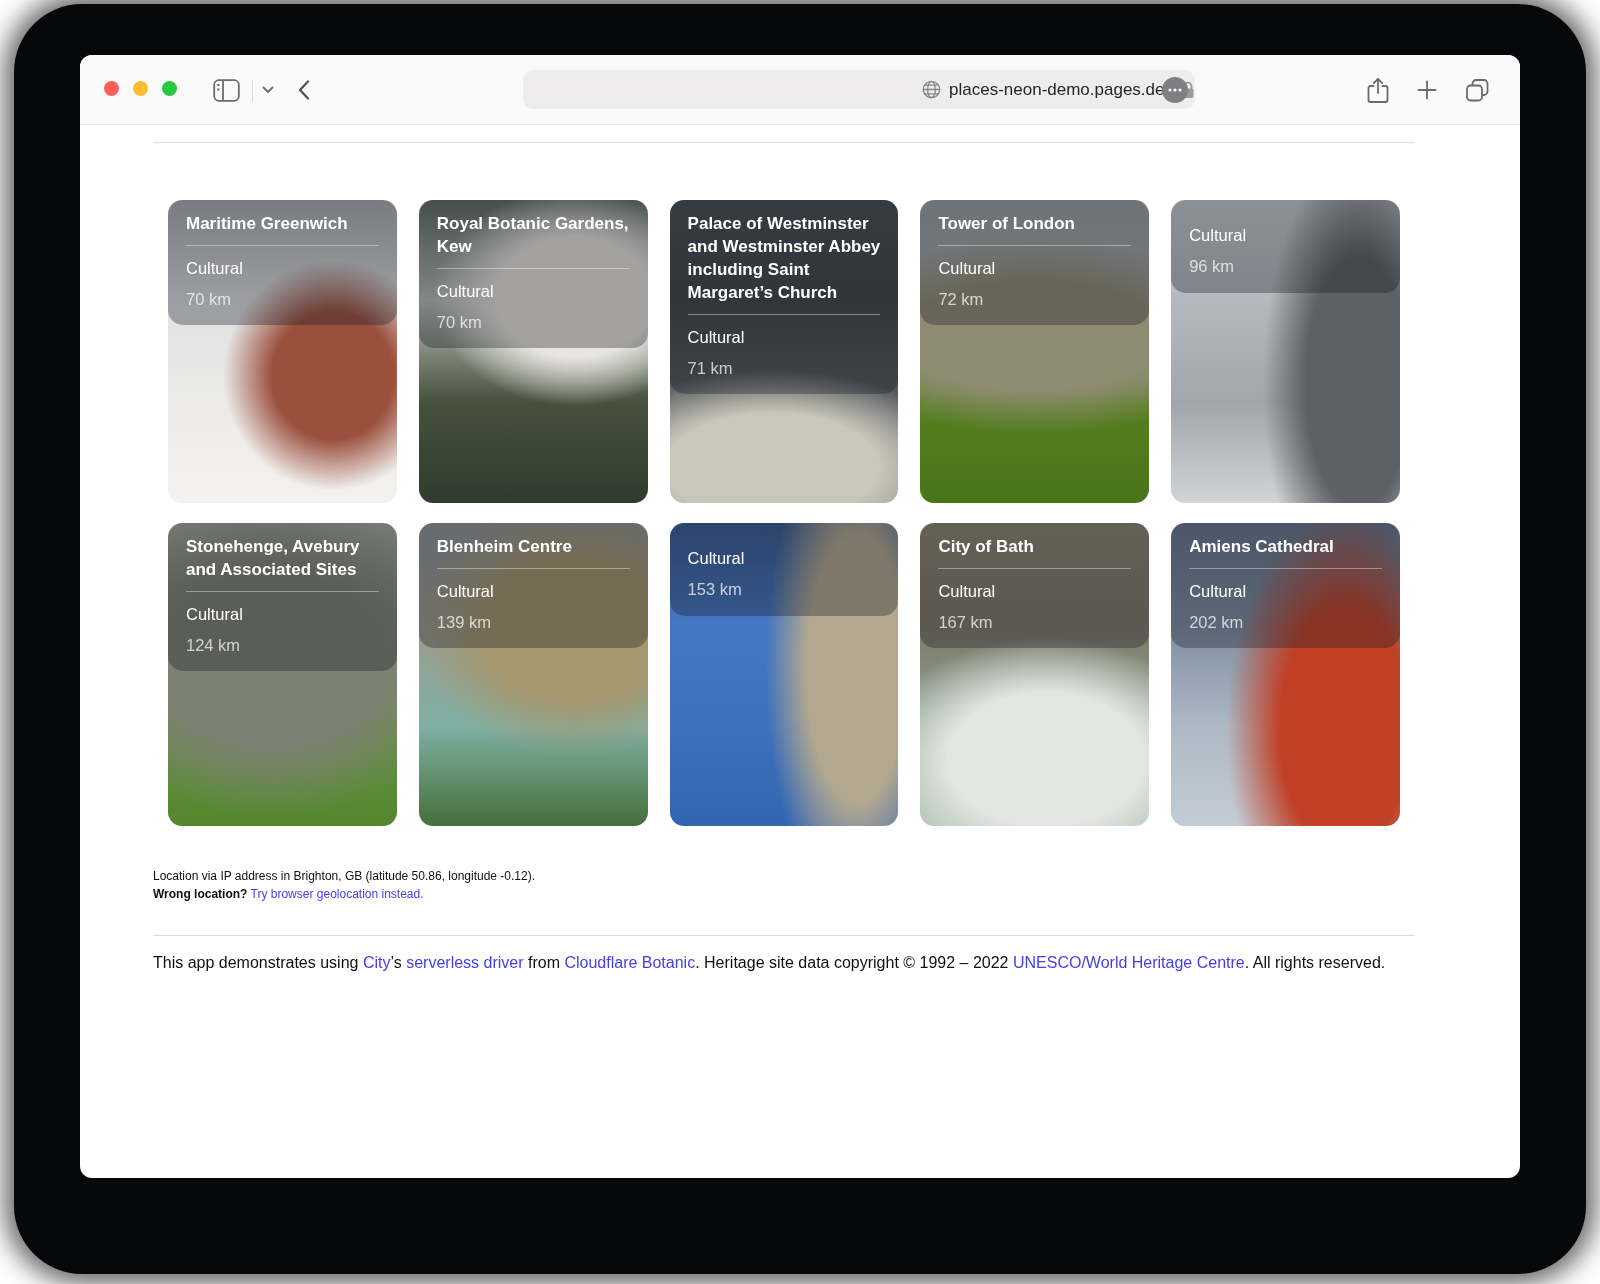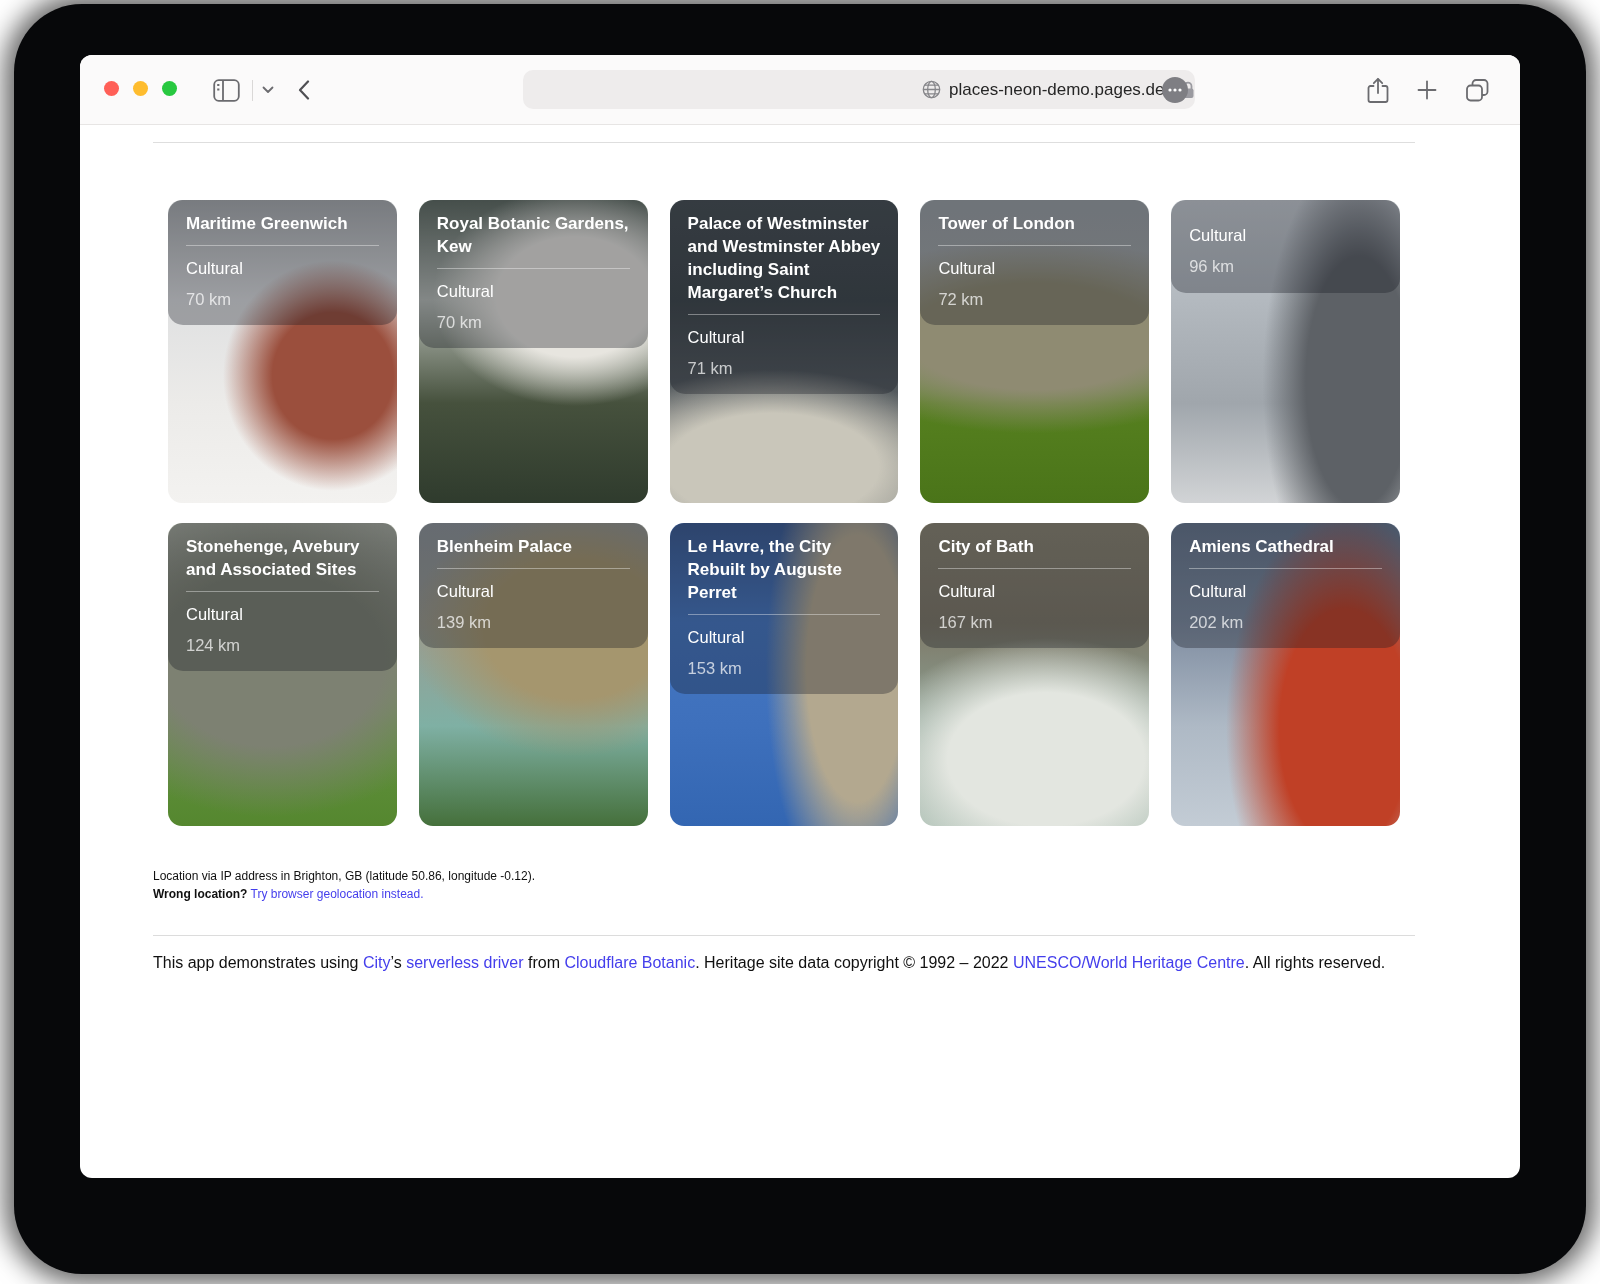--- a/index.html
+++ b/index.html
@@ -211,28 +211,27 @@
   </article>
         <article class="card" style="background: radial-gradient(90% 52% at 45% 45%, rgb(125, 129, 114) 0%, rgb(125, 129, 114) 55%, rgba(0, 0, 0, 0) 100%), linear-gradient(rgb(167, 171, 158) 0%, rgb(143, 147, 134) 33%, rgb(99, 146, 64) 67%, rgb(85, 135, 47) 100%);">
     <div class="card-overlay">
       <h2 class="card-title">Stonehenge, Avebury and Associated Sites</h2>
       <div class="card-category">Cultural</div>
       <div class="card-distance">124 km</div>
     </div>
   </article>
         <article class="card" style="background: radial-gradient(72% 42% at 68% 35%, rgb(165, 150, 110) 0%, rgb(165, 150, 110) 55%, rgba(0, 0, 0, 0) 100%), linear-gradient(rgb(142, 148, 152) 0%, rgb(154, 156, 147) 33%, rgb(127, 176, 164) 67%, rgb(69, 112, 59) 100%);">
     <div class="card-overlay">
-      <h2 class="card-title">Blenheim Palace</h2>
+      <h2 class="card-title">Blenheim Centre</h2>
       <div class="card-category">Cultural</div>
       <div class="card-distance">139 km</div>
     </div>
   </article>
         <article class="card" style="background: radial-gradient(40% 80% at 82% 48%, rgb(179, 168, 143) 0%, rgb(179, 168, 143) 55%, rgba(0, 0, 0, 0) 100%), linear-gradient(rgb(58, 90, 145) 0%, rgb(69, 119, 194) 33%, rgb(62, 112, 188) 67%, rgb(51, 102, 178) 100%);">
     <div class="card-overlay">
-      <h2 class="card-title">Le Havre, the City Rebuilt by Auguste Perret</h2>
       <div class="card-category">Cultural</div>
       <div class="card-distance">153 km</div>
     </div>
   </article>
         <article class="card" style="background: radial-gradient(78% 40% at 55% 78%, rgb(227, 230, 224) 0%, rgb(227, 230, 224) 55%, rgba(0, 0, 0, 0) 100%), linear-gradient(rgb(138, 132, 113) 0%, rgb(126, 120, 103) 33%, rgb(139, 162, 149) 67%, rgb(168, 188, 176) 100%);">
     <div class="card-overlay">
       <h2 class="card-title">City of Bath</h2>
       <div class="card-category">Cultural</div>
       <div class="card-distance">167 km</div>
     </div>

